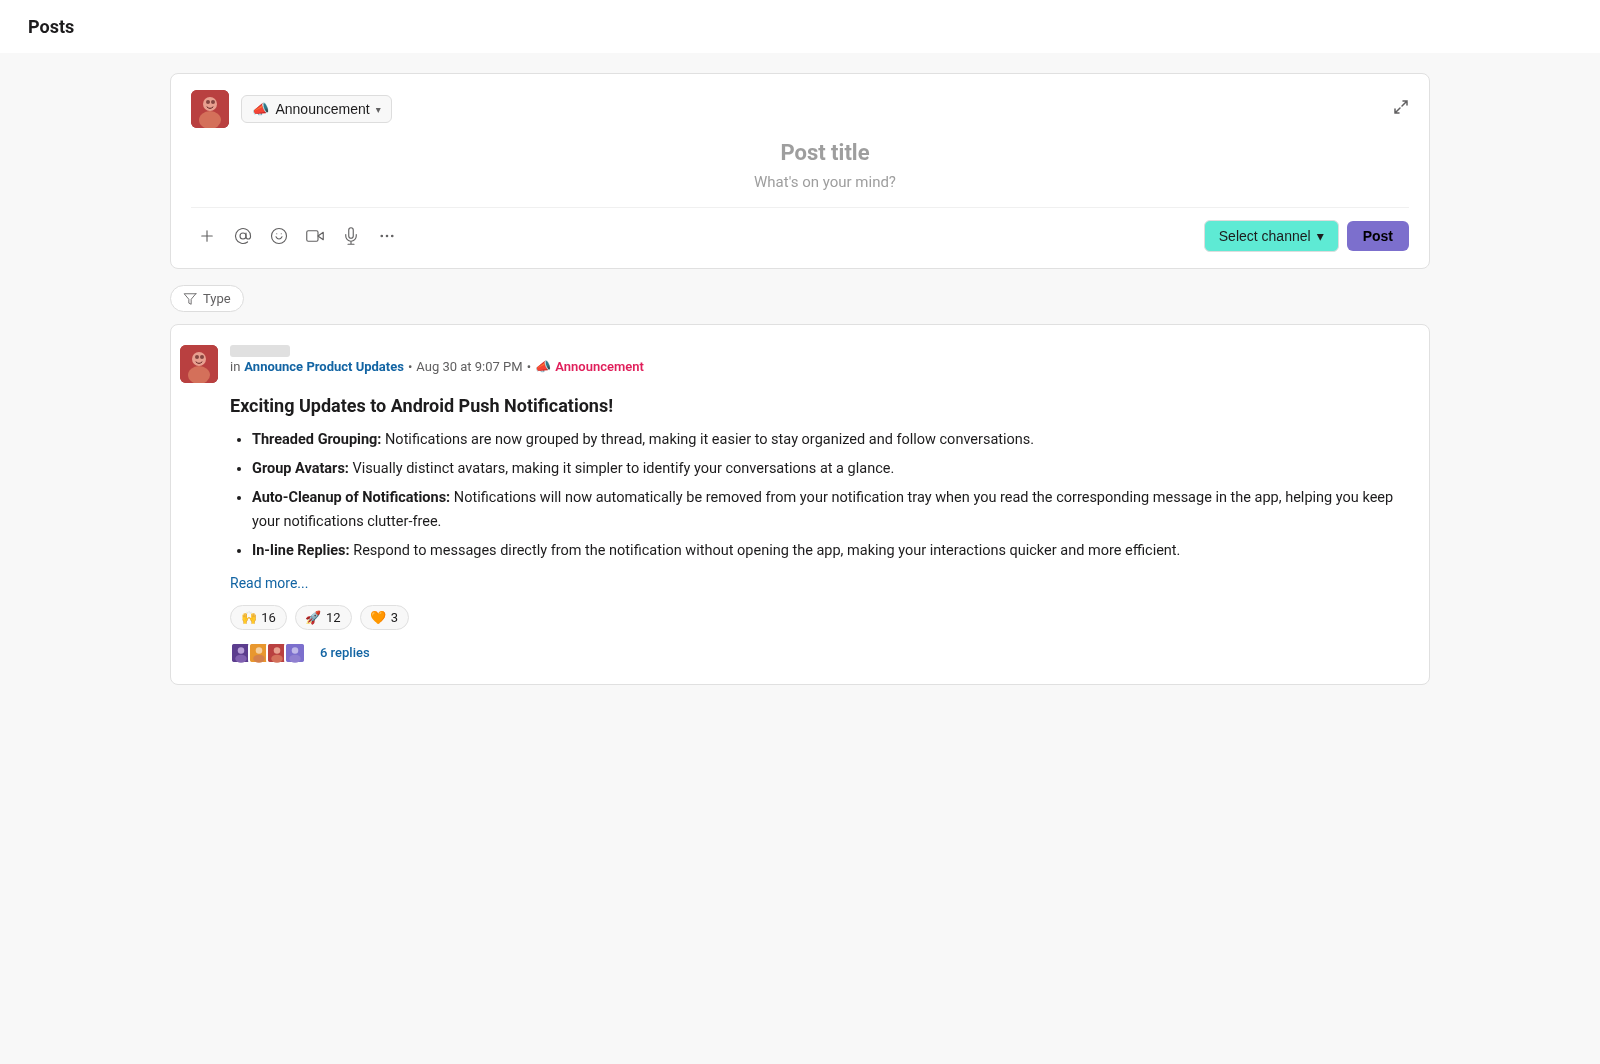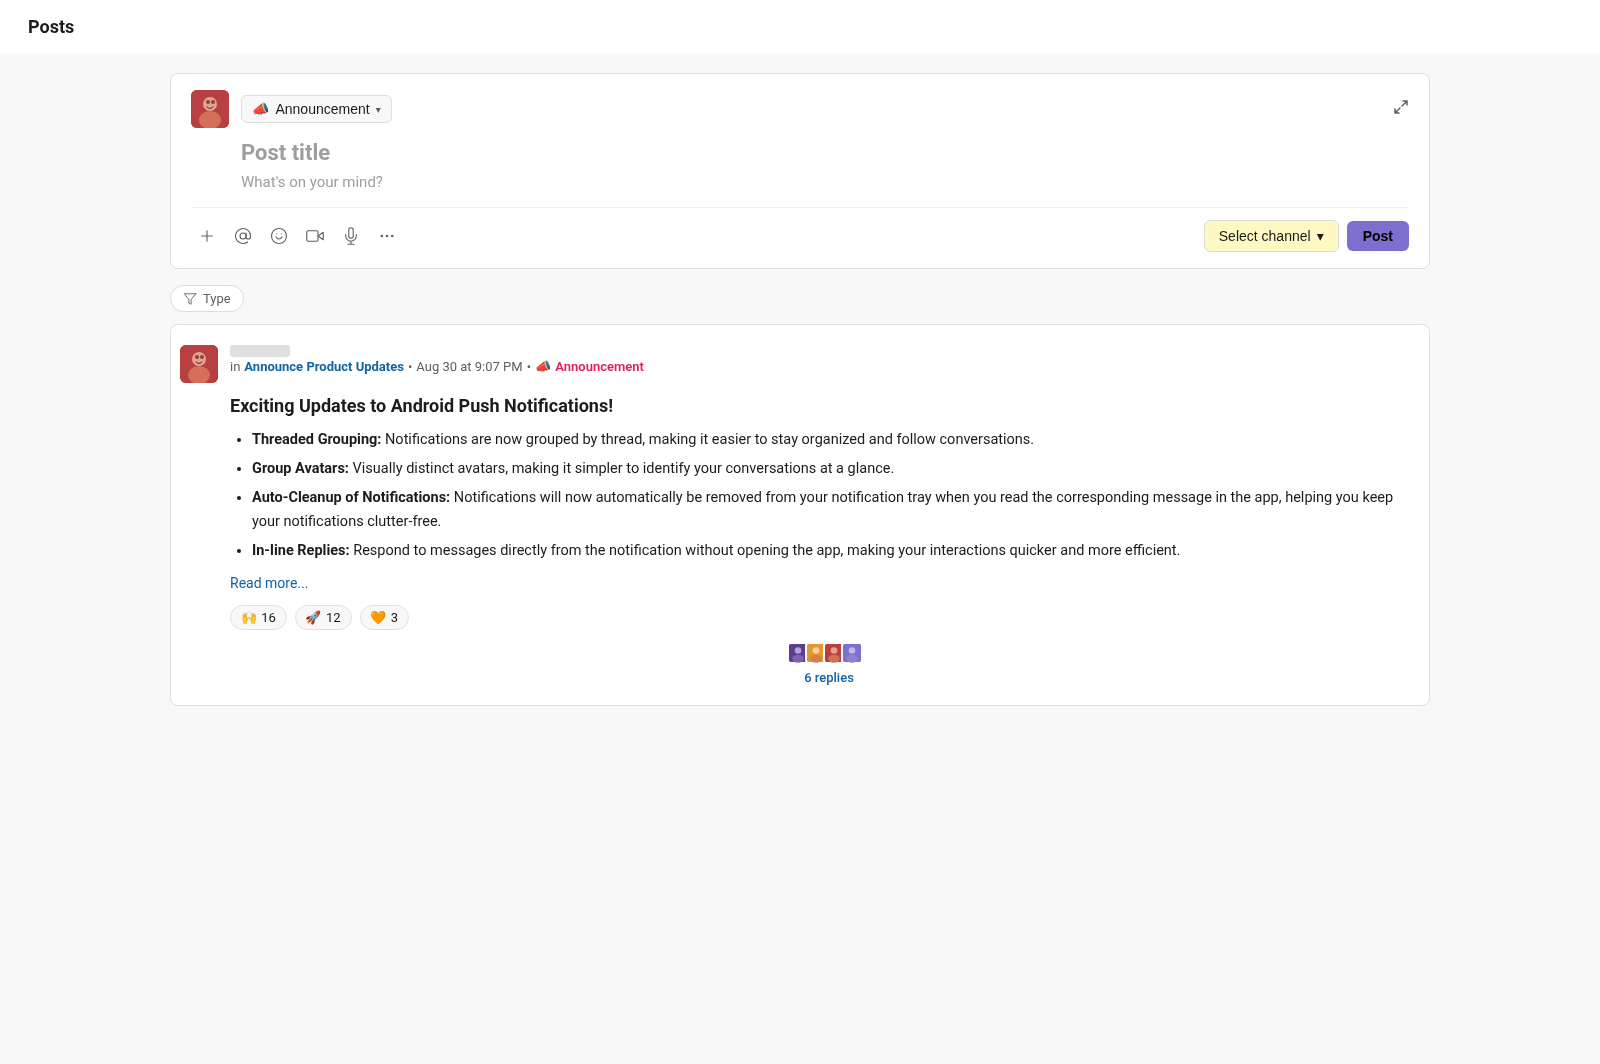--- a/index.html
+++ b/index.html
@@ -82,20 +82,21 @@
     .compose-expand {
       margin-left: auto;
       color: #616061;
       cursor: pointer;
       font-size: 16px;
     }
 
     .compose-body {
       padding-left: 50px;
       margin-bottom: 16px;
+      text-align: center;
     }
 
     .post-title-input {
       font-size: 22px;
       font-weight: 700;
       color: #9e9e9e;
       margin-bottom: 8px;
       cursor: text;
     }
 
@@ -132,21 +133,21 @@
     .select-channel-btn {
       display: flex;
       align-items: center;
       gap: 6px;
       border: 1px solid #ddd;
       border-radius: 6px;
       padding: 7px 14px;
       font-size: 14px;
       font-weight: 500;
       color: #1d1c1d;
-      background: #fef9c3;
+      background: #5eead4;
       cursor: pointer;
     }
 
     .post-btn {
       background: #7c6fcd;
       color: #000000;
       border: none;
       border-radius: 6px;
       padding: 7px 16px;
       font-size: 14px;
@@ -302,21 +303,20 @@
       padding: 4px 10px;
       font-size: 13px;
       color: #1d1c1d;
       cursor: pointer;
     }
 
     .replies-row {
       display: flex;
       align-items: center;
       gap: 6px;
-      flex-direction: column;
     }
 
     .reply-avatars {
       display: flex;
     }
 
     .reply-avatar {
       width: 22px;
       height: 22px;
       border-radius: 4px;

